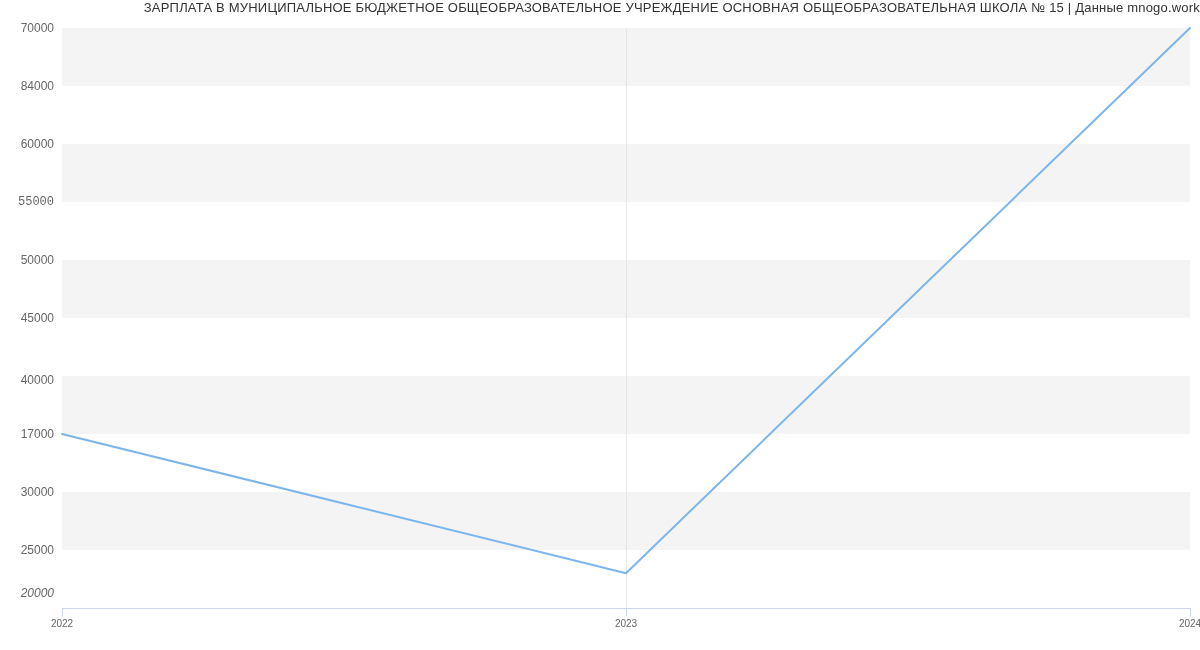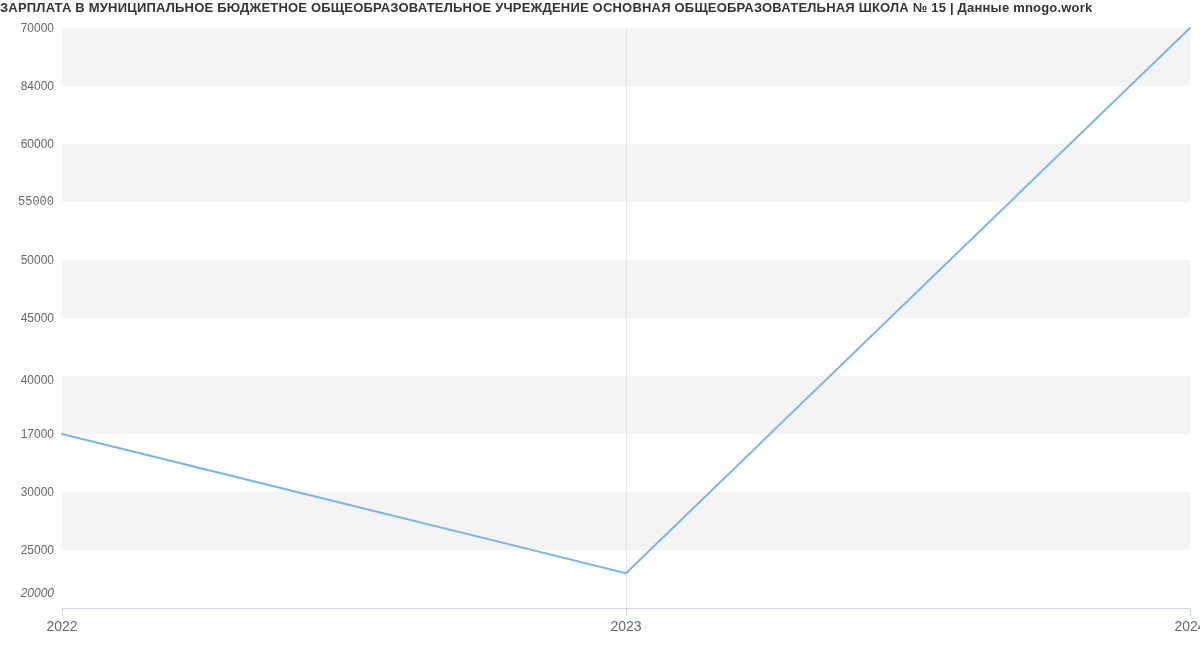--- a/index.html
+++ b/index.html
@@ -14,24 +14,24 @@
   .chart-wrap {
     position: relative;
     width: 1200px;
     height: 650px;
   }
   .chart-title {
     position: absolute;
     left: 0;
     top: 0;
     width: 100%;
-    text-align: left;
+    text-align: right;
     font-size: 13px;
     color: #333333;
-    font-weight: 700;
+    font-weight: 400;
     letter-spacing: 0.2px;
   }
   .plot-area {
     position: absolute;
     box-sizing: border-box;
   }
   .band {
     position: absolute;
     left: 0;
     width: 100%;
@@ -59,21 +59,21 @@
     padding-right: 8px;
     font-size: 12px;
     color: #666666;
     white-space: nowrap;
   }
   .xlabel {
     position: absolute;
     top: 100%;
     transform: translateX(-50%);
     padding-top: 10px;
-    font-size: 14px;
+    font-size: 10px;
     color: #666666;
     white-space: nowrap;
   }
   svg.line-layer {
     position: absolute;
     left: 0;
     top: 0;
     width: 100%;
     height: 100%;
     overflow: visible;

